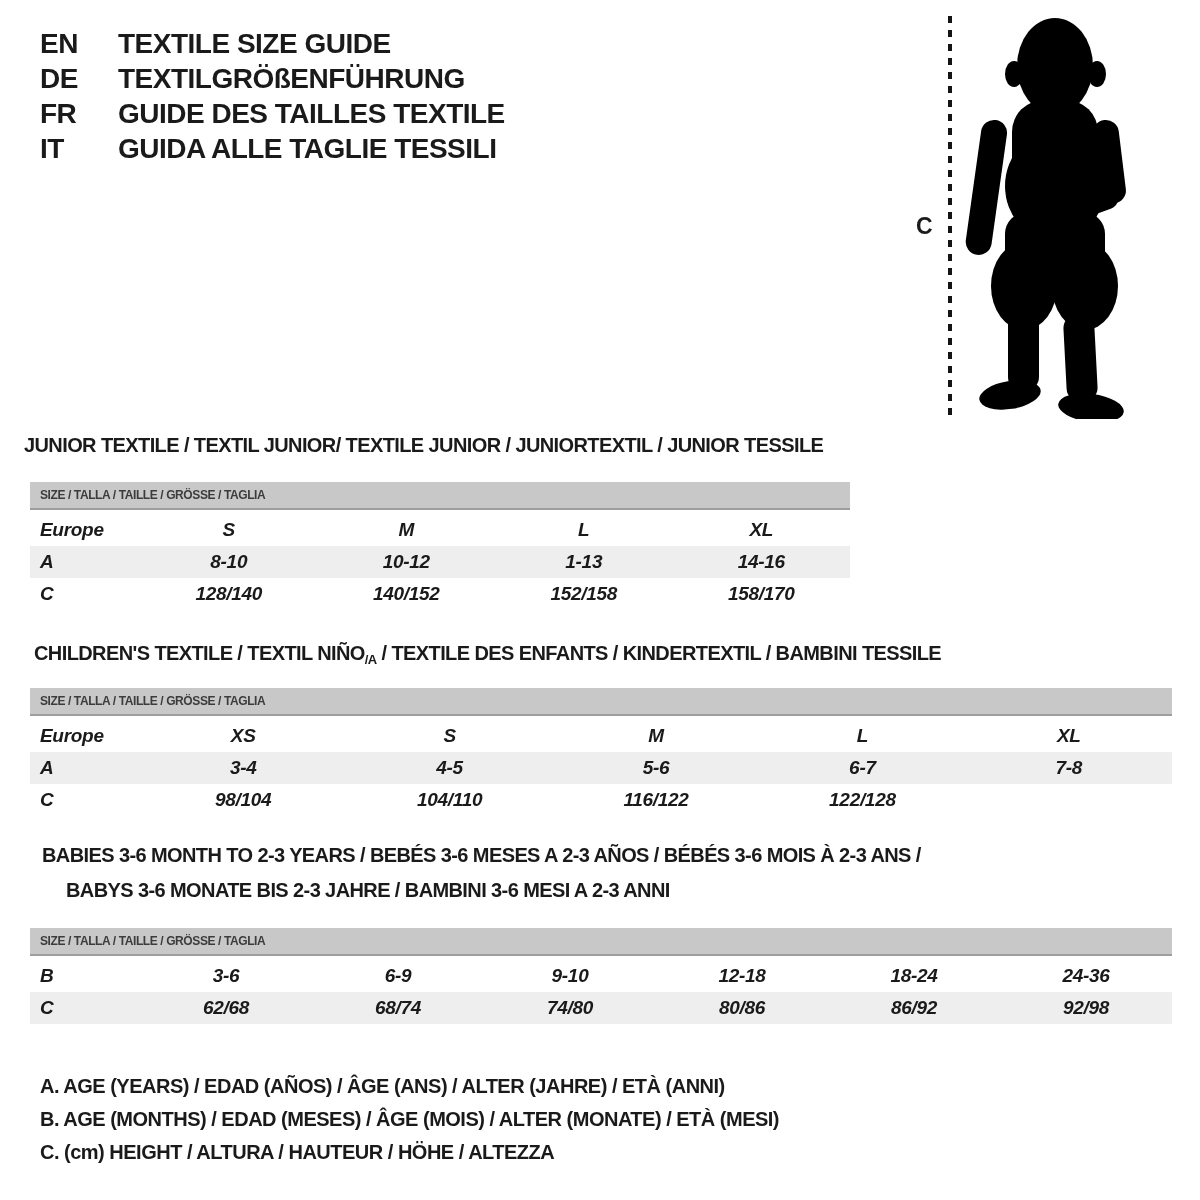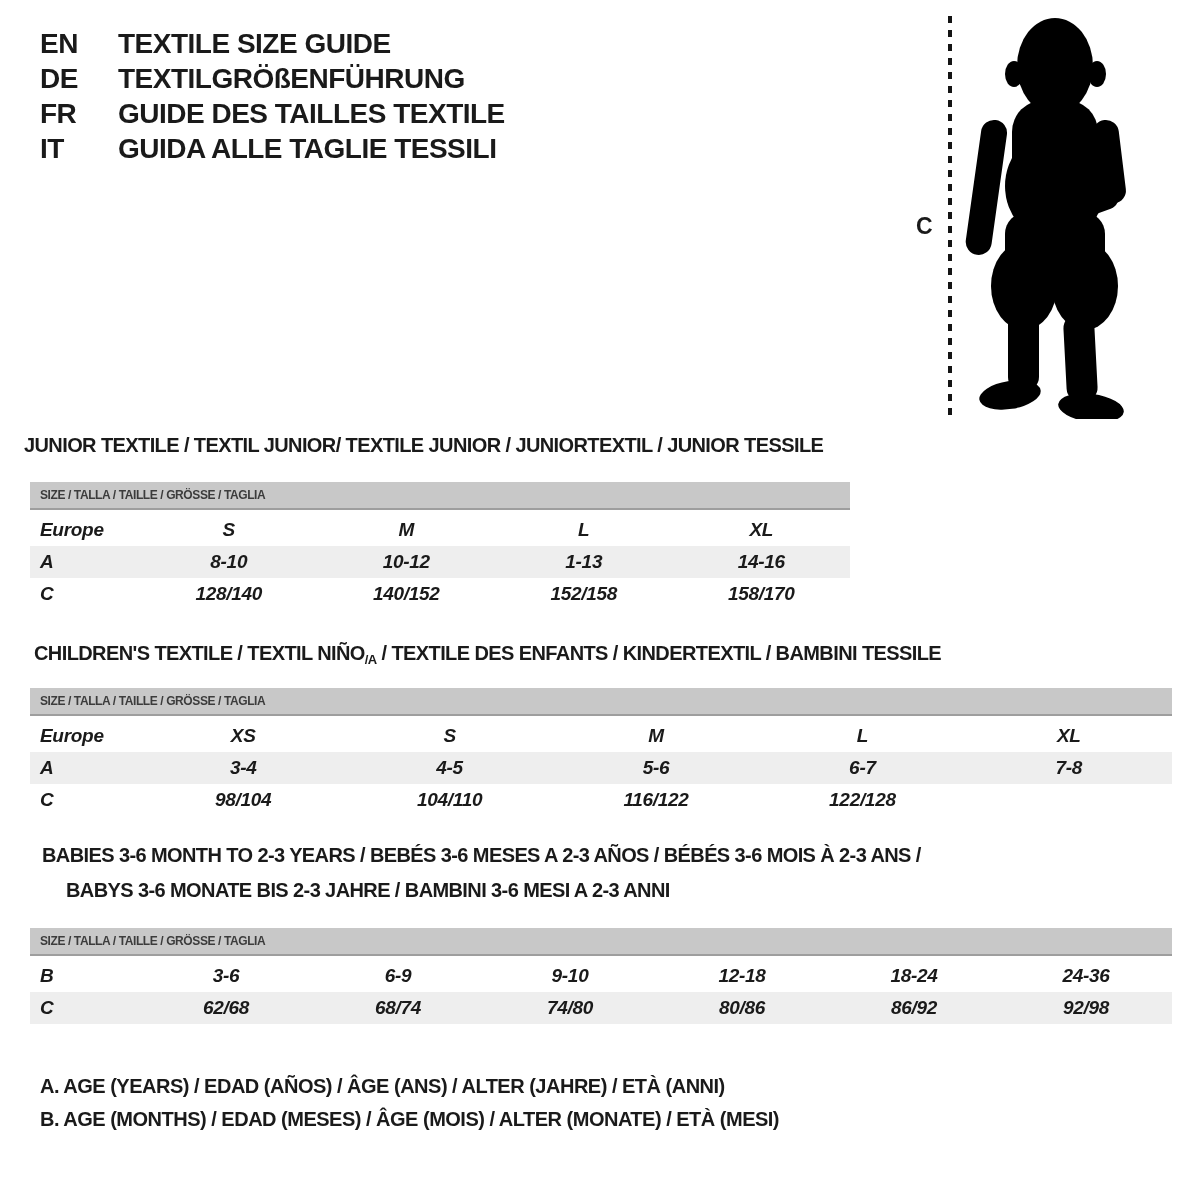--- a/index.html
+++ b/index.html
@@ -179,13 +179,14 @@
     <span class="cell">74/80</span>
     <span class="cell">80/86</span>
     <span class="cell">86/92</span>
     <span class="cell">92/98</span>
   </div>
 </div>
 
 <div class="abs legend">
   <div class="legend-line">A. AGE (YEARS) / EDAD (AÑOS) / ÂGE (ANS) / ALTER (JAHRE) / ETÀ (ANNI)</div>
   <div class="legend-line">B. AGE (MONTHS) / EDAD (MESES) / ÂGE (MOIS) / ALTER (MONATE) / ETÀ (MESI)</div>
+  <div class="legend-line">C. (cm) HEIGHT / ALTURA / HAUTEUR / HÖHE / ALTEZZA</div>
 </div>
 
 </body></html>

